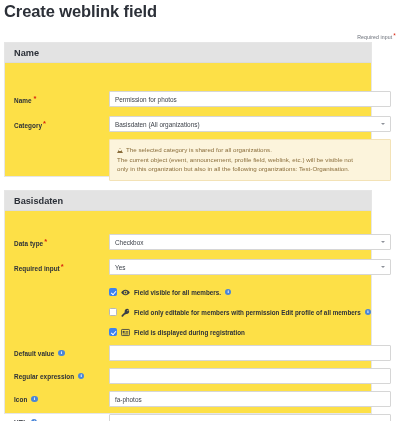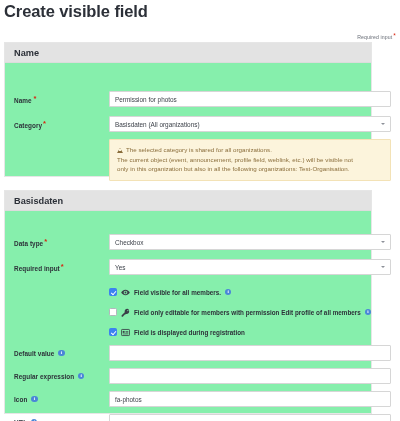--- a/index.html
+++ b/index.html
@@ -42,21 +42,21 @@
     line-height: 1;
     margin-left: 1px;
     vertical-align: 1px;
   }
 
   
   .panel {
     position: absolute;
     left: 4px;
     width: 368px;
-    background: #86efac;
+    background: #fde047;
     border: 1px solid #e6e6e6;
   }
   .panel-name { top: 42px; height: 135px; }
   .panel-props { top: 190px; height: 224px; }
 
   .panel-head {
     height: 20px;
     background: #e3e3e3;
     border-bottom: 1px solid #dcdcdc;
     display: flex;
@@ -221,21 +221,21 @@
     font-family: "Liberation Serif", serif;
     line-height: 7.6px;
   }
   .lbl .info { margin-left: 4px; }
 </style>
 </head>
 <body>
 
 <div id="page">
 
-  <div class="page-title">Create visible field</div>
+  <div class="page-title">Create weblink field</div>
 
   <div class="req-hint">
     <span>Required input</span><span class="star">*</span>
   </div>
 
   <div class="panel panel-name">
     <div class="panel-head">
       <span class="panel-head-title">Name</span>
     </div>
     <div class="panel-body">

